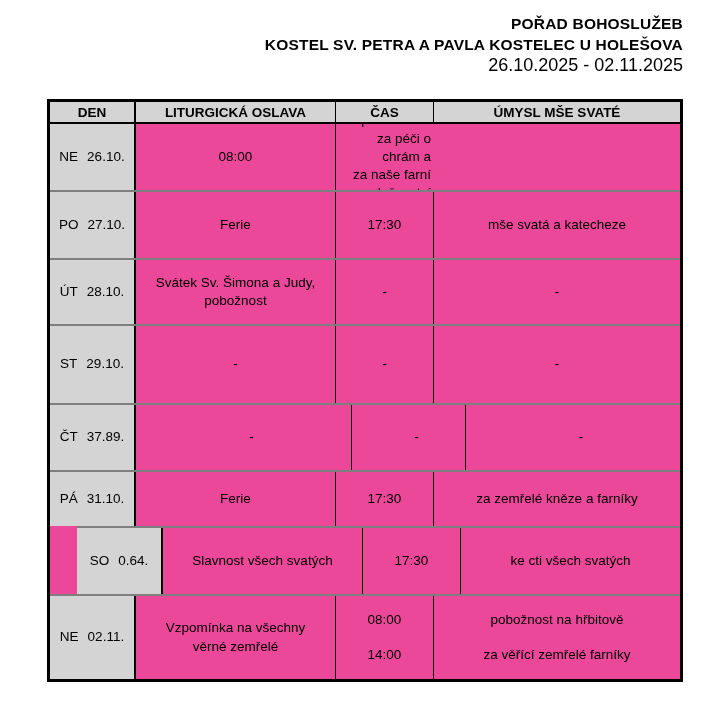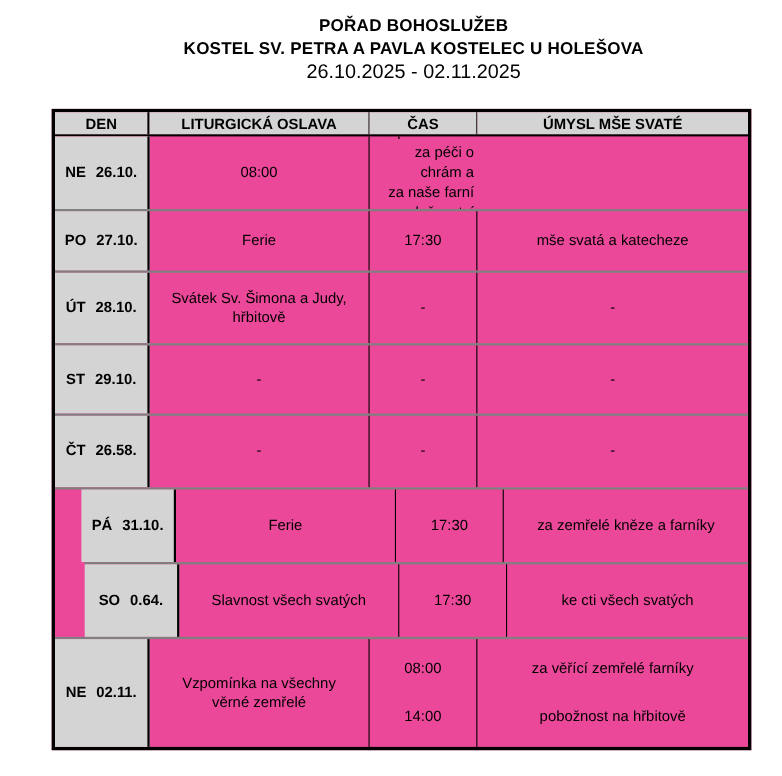--- a/index.html
+++ b/index.html
@@ -11,24 +11,24 @@
   }
   .page {
     position: relative;
     width: 711px;
     height: 705px;
     background: #ffffff;
     overflow: hidden;
   }
   .titles {
     position: absolute;
-    left: 58px;
+    left: 47px;
     top: 13px;
     width: 636px;
-    text-align: center;
+    text-align: right;
   }
   .title-main {
     font-weight: bold;
     font-size: 15.5px;
     line-height: 21px;
     letter-spacing: 0.2px;
   }
   .title-date {
     font-size: 18px;
     line-height: 21px;
@@ -63,45 +63,45 @@
     font-weight: bold;
     font-size: 13.5px;
     border-right: 1px solid #000000;
     box-sizing: border-box;
     overflow: hidden;
   }
   .hcell.daycol { border-right: 2px solid #000000; }
   .hcell:last-child { border-right: none; }
   .row + .row { border-top: 2px solid #7f7f7f; }
   .r1 { height: 66px; }
-  .r2 { height: 56px; }
+  .r2 { height: 68px; }
   .r3 { height: 66px; }
-  .r4 { height: 64px; }
-  .r5 { height: 67px; }
-  .r6 { height: 68px; padding-left: 24px; }
+  .r4 { height: 79px; }
+  .r5 { height: 67px; gap: 16px; }
+  .r6 { height: 56px; }
   .r7 { height: 68px; margin-left: 27px; }
   .r8 { flex: 1 1 auto; }
   .cell {
     display: flex;
     align-items: center;
     justify-content: center;
     text-align: center;
     font-size: 13.5px;
     line-height: 1.35;
     border-right: 1px solid #000000;
     box-sizing: border-box;
     padding: 0 3px;
     white-space: pre-line;
     overflow: hidden;
   }
   .cell:last-child { border-right: none; text-align: right; }
   .cell.daycol {
     background: #d4d4d4;
     border-right: 2px solid #000000;
-    font-weight: bold;
+    font-weight: normal;
     white-space: normal;
     gap: 9px;
   }
   .cell.stack {
     flex-direction: column;
     justify-content: space-around;
     padding: 6px 3px;
   }
 </style>
 </head>
@@ -143,39 +143,39 @@
       <div class="cell">17:30</div>
       <div class="cell">mše svatá a katecheze</div>
     </div>
 
     <div class="row r3">
       <div class="cell daycol">
         <span>ÚT</span>
         <span>28.10.</span>
       </div>
       <div class="cell">Svátek Sv. Šimona a Judy,
-hřbitově</div>
+pobožnost</div>
       <div class="cell">-</div>
       <div class="cell">-</div>
     </div>
 
     <div class="row r4">
       <div class="cell daycol">
         <span>ST</span>
         <span>29.10.</span>
       </div>
       <div class="cell">-</div>
       <div class="cell">-</div>
       <div class="cell">-</div>
     </div>
 
     <div class="row r5">
       <div class="cell daycol">
         <span>ČT</span>
-        <span>26.58.</span>
+        <span>37.89.</span>
       </div>
       <div class="cell">-</div>
       <div class="cell">-</div>
       <div class="cell">-</div>
     </div>
 
     <div class="row r6">
       <div class="cell daycol">
         <span>PÁ</span>
         <span>31.10.</span>
@@ -200,19 +200,19 @@
         <span>NE</span>
         <span>02.11.</span>
       </div>
       <div class="cell">Vzpomínka na všechny
 věrné zemřelé</div>
       <div class="cell stack">
         <span>08:00</span>
         <span>14:00</span>
       </div>
       <div class="cell stack">
+        <span>pobožnost na hřbitově</span>
         <span>za věřící zemřelé farníky</span>
-        <span>pobožnost na hřbitově</span>
       </div>
     </div>
 
   </div>
 </div>
 
 </body></html>

